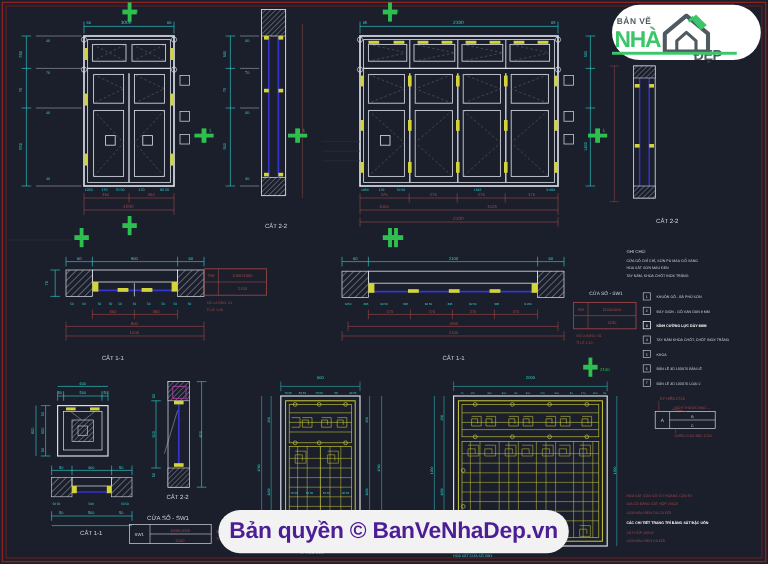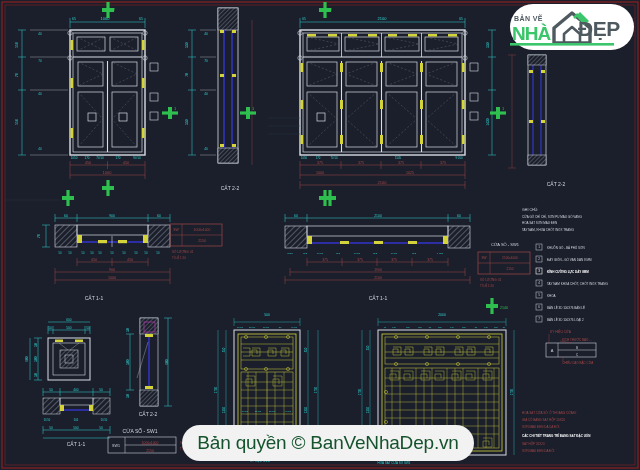--- a/index.html
+++ b/index.html
@@ -28,36 +28,36 @@
   .logo-inner { position: relative; width:116px; height:40px; }
   .logo-banve {
     position:absolute; left:4px; top:8px;
     font-size:7px; font-weight:bold; color:#4f5a60; letter-spacing:.4px;
   }
   .logo-nha {
     position:absolute; left:2px; top:16px;
     font-size:19px; font-weight:bold; color:#3cc66b; letter-spacing:-1px;
   }
   .logo-dep {
-    position:absolute; left:68px; top:10px;
-    font-size:21px; font-weight:bold; color:#4f5a60; letter-spacing:-.5px;
+    position:absolute; left:68px; top:32px;
+    font-size:12px; font-weight:bold; color:#4f5a60; letter-spacing:-.5px;
   }
   .logo-house { position:absolute; left:40px; top:4px; }
 
   
   .watermark {
     position: absolute; left: 182px; top: 425px;
     width: 292px; height: 36px;
     background: #f2f2f2;
     border-radius: 18px;
     display: flex; align-items: center; justify-content: center;
     z-index: 40;
   }
   .watermark span {
-    font-size: 19px; font-weight: normal; color: #14532d;
+    font-size: 19px; font-weight: bold; color: #4c1d95;
     white-space: nowrap; letter-spacing: -.2px;
   }
 
   
   text { font-family: "Liberation Sans", sans-serif; }
 </style>
 </head>
 <body>
 
 <div id="app">

